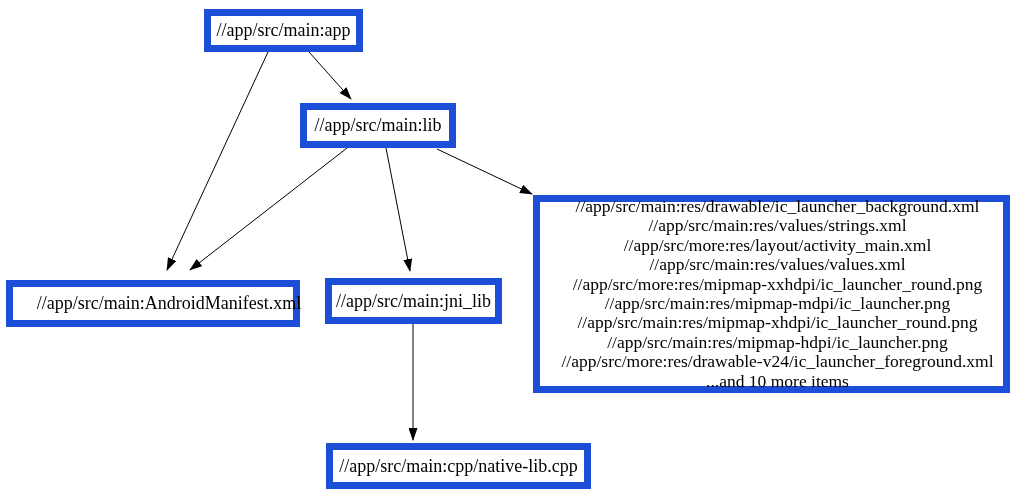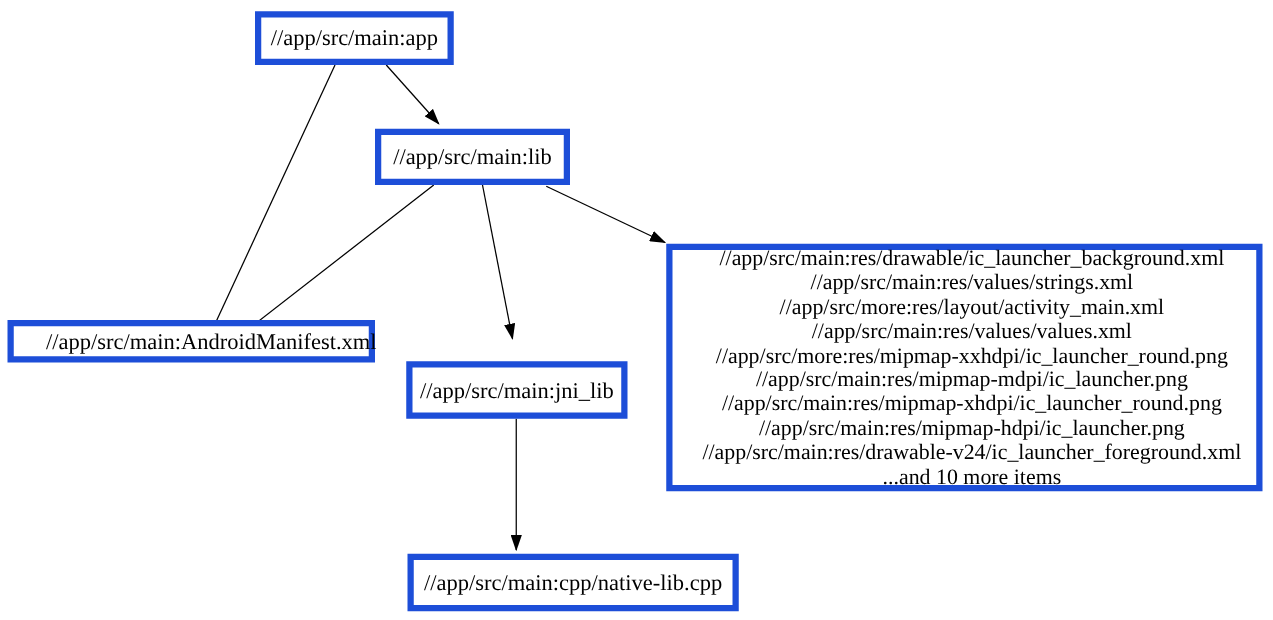--- a/index.html
+++ b/index.html
@@ -13,40 +13,40 @@
     overflow: hidden;
   }
   .edges {
     position: absolute;
     left: 0; top: 0;
     width: 1018px; height: 496px;
   }
   .node {
     position: absolute;
     box-sizing: border-box;
-    border: 5px solid #1d4ed8;
+    border: 7px solid #1d4ed8;
     background: #ffffff;
     display: flex;
     align-items: center;
     justify-content: center;
     text-align: center;
     font-size: 18px;
     white-space: nowrap;
   }
   .node.multiline {
     flex-direction: column;
     justify-content: center;
     line-height: 19.4px;
     font-size: 17.5px;
   }
   
   #node-app      { left: 204px; top: 9px;   width: 159px; height: 43px; }
   #node-lib      { left: 300px; top: 103px; width: 156px; height: 45px; }
-  #node-manifest { left: 6px;   top: 256px; width: 294px; height: 34px; padding-left: 32px; }
-  #node-jni      { left: 325px; top: 289px; width: 177px; height: 46px; }
+  #node-manifest { left: 6px;   top: 280px; width: 294px; height: 47px; padding-left: 32px; }
+  #node-jni      { left: 325px; top: 278px; width: 177px; height: 46px; }
   #node-res      { left: 533px; top: 195px; width: 477px; height: 198px; padding-left: 12px; }
   #node-cpp      { left: 282px; top: 443px; width: 265px; height: 46px; margin-left: 44px; }
 </style>
 </head>
 <body>
 
 <div class="canvas">
 
   <svg class="edges" width="1018" height="496" viewBox="0 0 1018 496" xmlns="http://www.w3.org/2000/svg">
     <defs>
@@ -80,21 +80,21 @@
 
   <div class="node multiline" id="node-res">
     <span>//app/src/main:res/drawable/ic_launcher_background.xml</span>
     <span>//app/src/main:res/values/strings.xml</span>
     <span>//app/src/more:res/layout/activity_main.xml</span>
     <span>//app/src/main:res/values/values.xml</span>
     <span>//app/src/more:res/mipmap-xxhdpi/ic_launcher_round.png</span>
     <span>//app/src/main:res/mipmap-mdpi/ic_launcher.png</span>
     <span>//app/src/main:res/mipmap-xhdpi/ic_launcher_round.png</span>
     <span>//app/src/main:res/mipmap-hdpi/ic_launcher.png</span>
-    <span>//app/src/main:res/drawable-v24/ic_launcher_foreground.xml</span>
+    <span>//app/src/more:res/drawable-v24/ic_launcher_foreground.xml</span>
     <span>...and 10 more items</span>
   </div>
 
   <div class="node" id="node-cpp">
     <span>//app/src/main:cpp/native-lib.cpp</span>
   </div>
 
 </div>
 
 </body></html>

